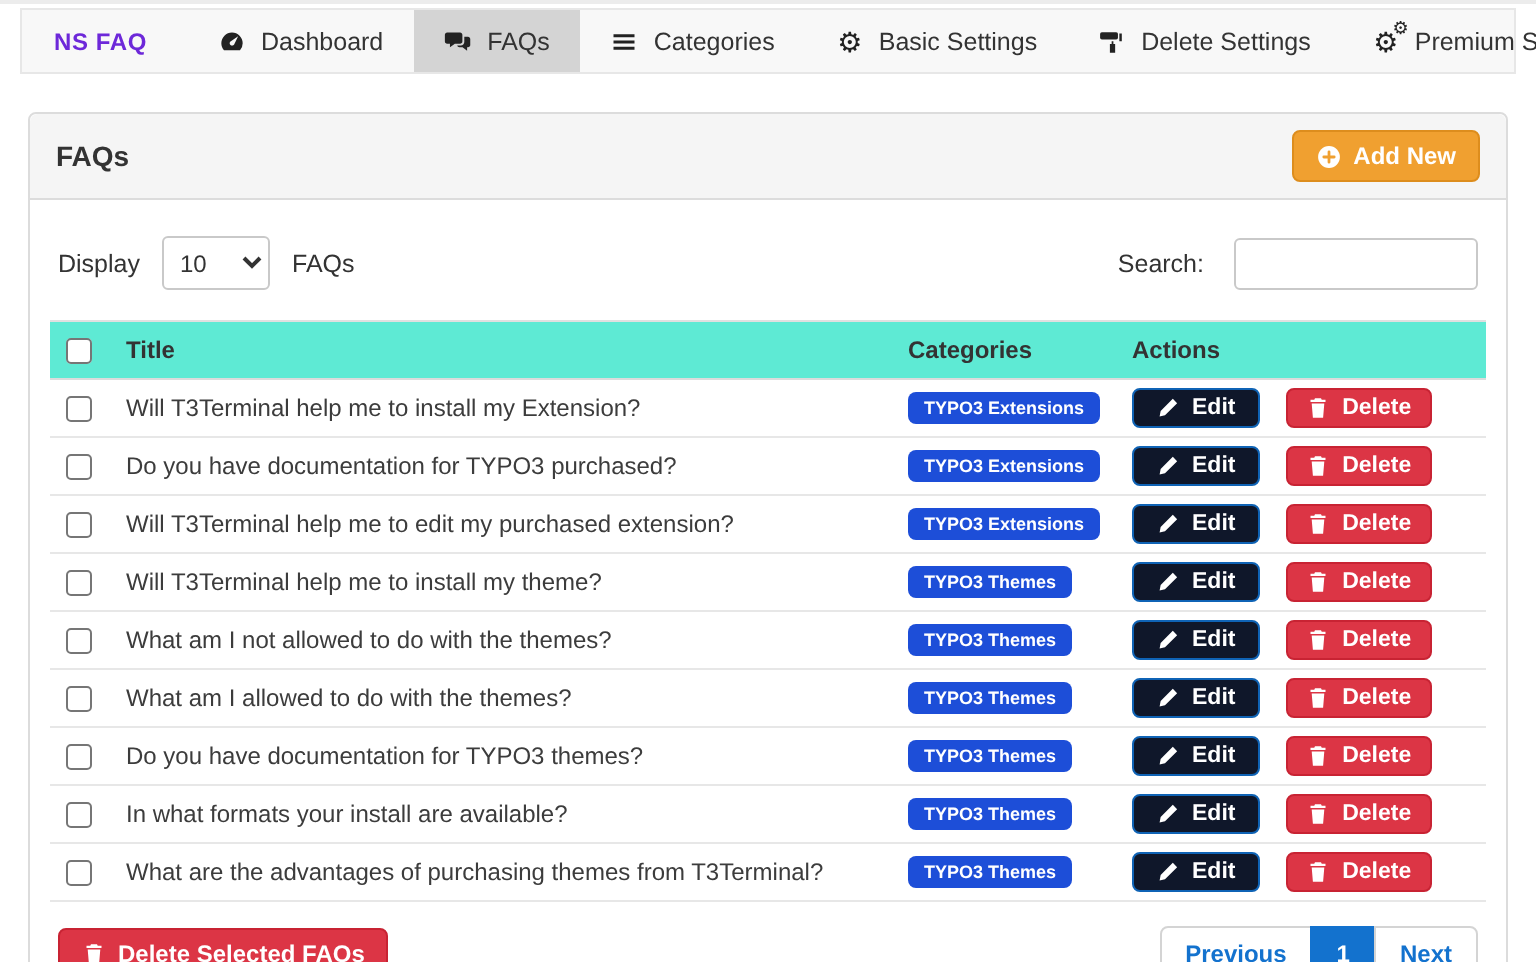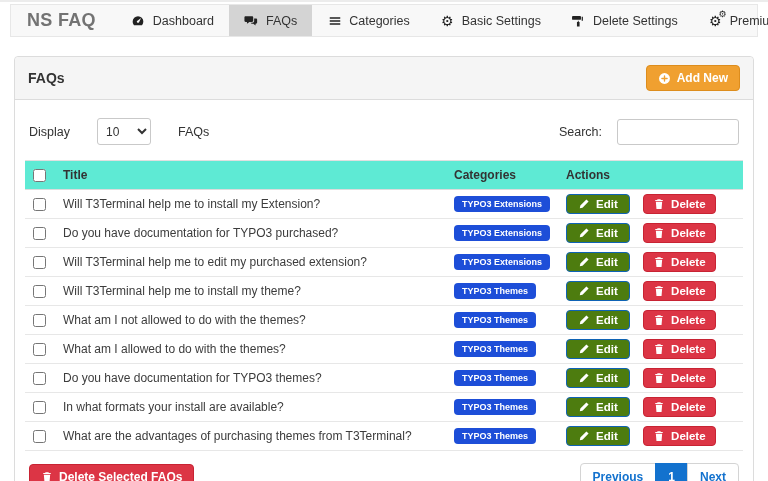--- a/index.html
+++ b/index.html
@@ -17,23 +17,23 @@
     margin: 2px 10px 0 10px;
     background: #f8f8f8;
     border: 1px solid #e7e7e7;
     height: 33px;
     display: flex;
     align-items: stretch;
   }
   .brand {
     display: flex; align-items: center;
     padding: 0 20px 0 16px;
-    color: #737373;
+    color: #6d28d9;
     font-weight: bold;
-    font-size: 18px;
+    font-size: 12px;
     letter-spacing: .3px;
     white-space: nowrap;
   }
   .nav-items { display: flex; align-items: stretch; }
   .nav-item {
     display: flex; align-items: center; gap: 7px;
     padding: 0 15px;
     font-size: 12.5px;
     color: #333;
     text-decoration: none;
@@ -68,34 +68,34 @@
     border-radius: 4px;
     font-family: "Liberation Sans", sans-serif;
     font-weight: bold;
     color: #fff;
     cursor: pointer;
     white-space: nowrap;
   }
   .btn svg { width: 12px; height: 12px; fill: currentColor; }
   .btn-orange { background: #f0a030; border: 1px solid #dd8d1d; font-size: 12px; padding: 5px 11px; }
   .btn-orange svg { width: 13px; height: 13px; }
-  .btn-blue   { background: #4d7c0f; border: 1px solid #0f63b5; font-size: 11.5px; padding: 3px 11px; }
+  .btn-blue   { background: #0f172a; border: 1px solid #0f63b5; font-size: 11.5px; padding: 3px 11px; }
   .btn-red    { background: #dc3545; border: 1px solid #c82333; font-size: 11.5px; padding: 3px 9px; }
   .btn-red-lg { background: #dc3545; border: 1px solid #c82333; font-size: 12px; padding: 5px 11px; }
 
   .card-body { padding: 13px 10px 12px 10px; }
 
   
   .controls {
     display: flex; align-items: center;
     font-size: 12.5px;
     margin: 5px 4px 15px 4px;
   }
   .controls select {
-    margin: 0 27px;
+    margin: 0 11px;
     width: 54px; height: 27px;
     border: 1px solid #c9c9c9; border-radius: 3px;
     font-family: "Liberation Sans", sans-serif;
     font-size: 12px; color: #333;
     background: #fff;
     padding: 0 4px;
   }
   .search-group { margin-left: auto; display: flex; align-items: center; gap: 15px; }
   .search-group input {
     width: 122px; height: 26px;

